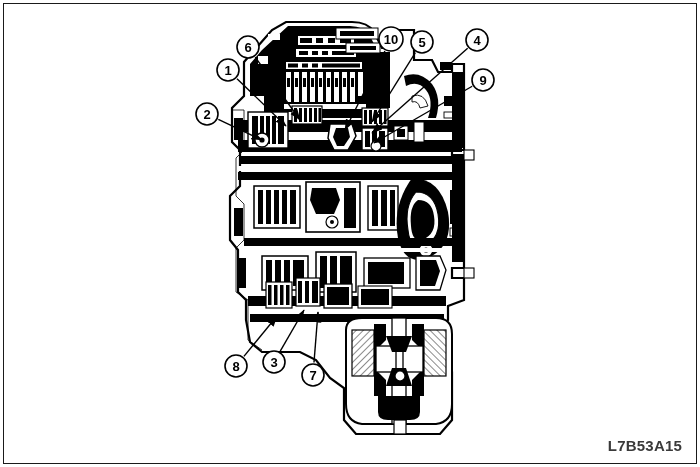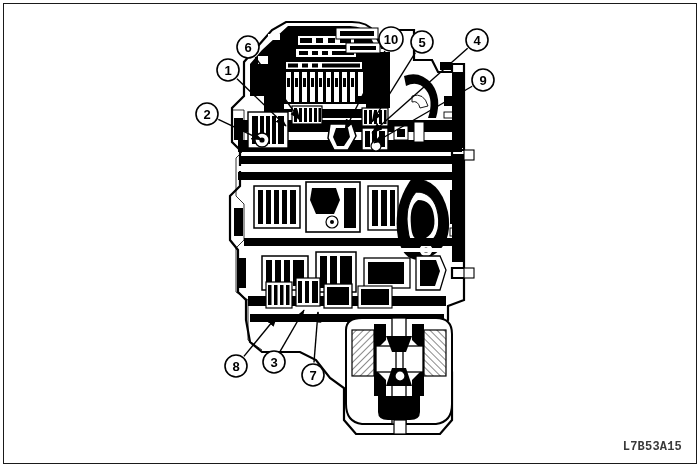--- a/index.html
+++ b/index.html
@@ -34,22 +34,22 @@
     left: 0;
     top: 0;
     width: 700px;
     height: 467px;
     display: block;
   }
   #ref-code {
     position: absolute;
     right: 18px;
     bottom: 13px;
-    font-family: Liberation Mono, monospace;
-    font-size: 12px;
+    font-family: Liberation Sans, sans-serif;
+    font-size: 15px;
     font-weight: bold;
     letter-spacing: 0.2px;
     color: #3a3a3a;
     white-space: nowrap;
   }
   .callout-num {
     font-family: "Liberation Sans", sans-serif;
     font-size: 13px;
     font-weight: bold;
     fill: #000000;

